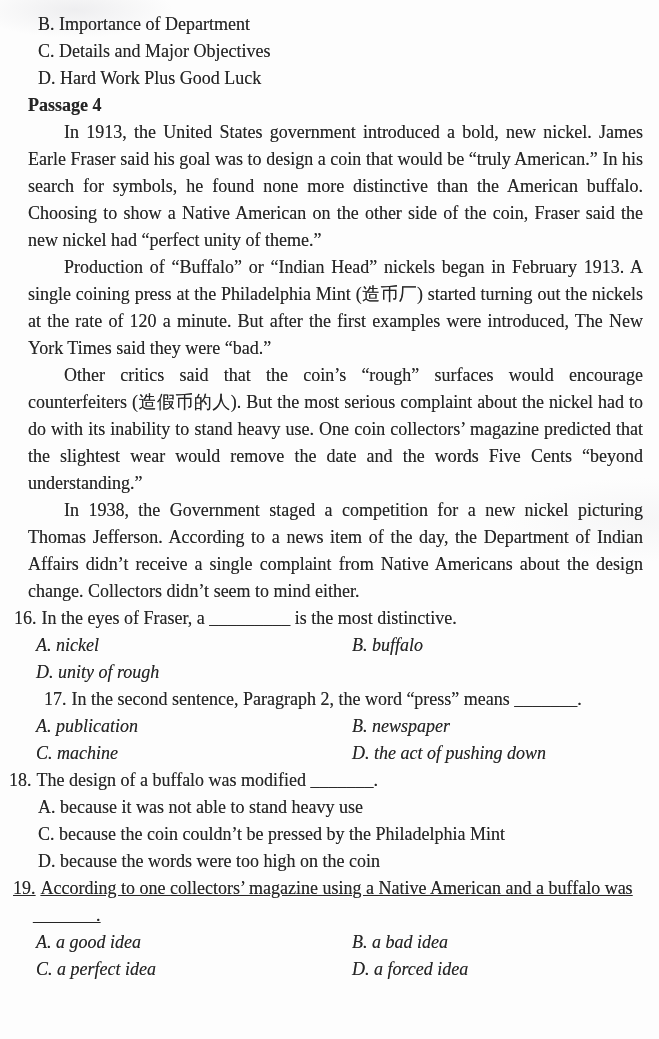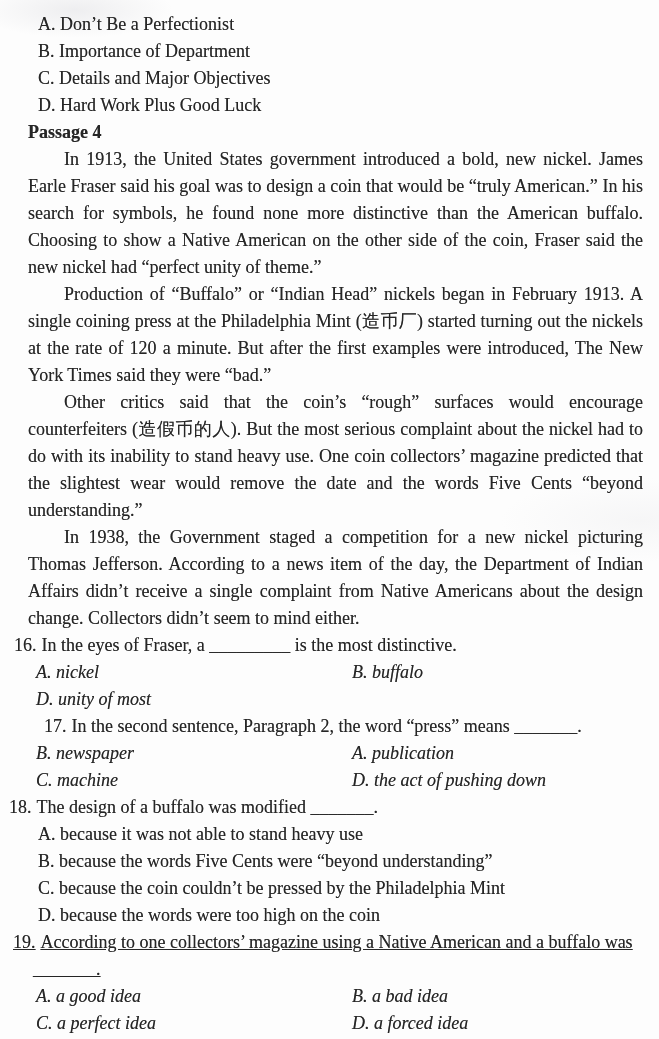--- a/index.html
+++ b/index.html
@@ -44,57 +44,55 @@
   }
   .opts1 { margin-left: 38px; }
   .optcell { white-space: nowrap; }
 </style>
 </head>
 <body>
 
 <div class="page">
 
   <div class="prevopts">
-    <div class="optline">A. Don’t Be a Perfectionist</div>
     <div class="optline">B. Importance of Department</div>
     <div class="optline">C. Details and Major Objectives</div>
     <div class="optline">D. Hard Work Plus Good Luck</div>
   </div>
 
   <div class="ptitle">Passage 4</div>
 
   <p class="para">In 1913, the United States government introduced a bold, new nickel. James Earle Fraser said his goal was to design a coin that would be “truly American.” In his search for symbols, he found none more distinctive than the American buffalo. Choosing to show a Native American on the other side of the coin, Fraser said the new nickel had “perfect unity of theme.”</p>
   <p class="para">Production of “Buffalo” or “Indian Head” nickels began in February 1913. A single coining press at the Philadelphia Mint (造币厂) started turning out the nickels at the rate of 120 a minute. But after the first examples were introduced, The New York Times said they were “bad.”</p>
   <p class="para">Other critics said that the coin’s “rough” surfaces would encourage counterfeiters (造假币的人). But the most serious complaint about the nickel had to do with its inability to stand heavy use. One coin collectors’ magazine predicted that the slightest wear would remove the date and the words Five Cents “beyond understanding.”</p>
   <p class="para">In 1938, the Government staged a competition for a new nickel picturing Thomas Jefferson. According to a news item of the day, the Department of Indian Affairs didn’t receive a single complaint from Native Americans about the design change. Collectors didn’t seem to mind either.</p>
 
   <div class="question">
     <div class="stem stem16"><span class="qnum">16.</span><span>In the eyes of Fraser, a _________ is the most distinctive.</span></div>
     <div class="opts2">
       <div class="optcell">A. nickel</div>
       <div class="optcell">B. buffalo</div>
-      <div class="optcell">D. unity of most</div>
+      <div class="optcell">D. unity of rough</div>
     </div>
   </div>
 
   <div class="question">
     <div class="stem stem17"><span class="qnum">17.</span><span>In the second sentence, Paragraph 2, the word “press” means _______.</span></div>
     <div class="opts2">
+      <div class="optcell">A. publication</div>
       <div class="optcell">B. newspaper</div>
-      <div class="optcell">A. publication</div>
       <div class="optcell">C. machine</div>
       <div class="optcell">D. the act of pushing down</div>
     </div>
   </div>
 
   <div class="question">
     <div class="stem stem18"><span class="qnum">18.</span><span>The design of a buffalo was modified _______.</span></div>
     <div class="opts1">
       <div class="optcell">A. because it was not able to stand heavy use</div>
-      <div class="optcell">B. because the words Five Cents were “beyond understanding”</div>
       <div class="optcell">C. because the coin couldn’t be pressed by the Philadelphia Mint</div>
       <div class="optcell">D. because the words were too high on the coin</div>
     </div>
   </div>
 
   <div class="question">
     <div class="stem stem19"><span class="qnum">19.</span><span>According to one collectors’ magazine using a Native American and a buffalo was _______.</span></div>
     <div class="opts2">
       <div class="optcell">A. a good idea</div>
       <div class="optcell">B. a bad idea</div>

